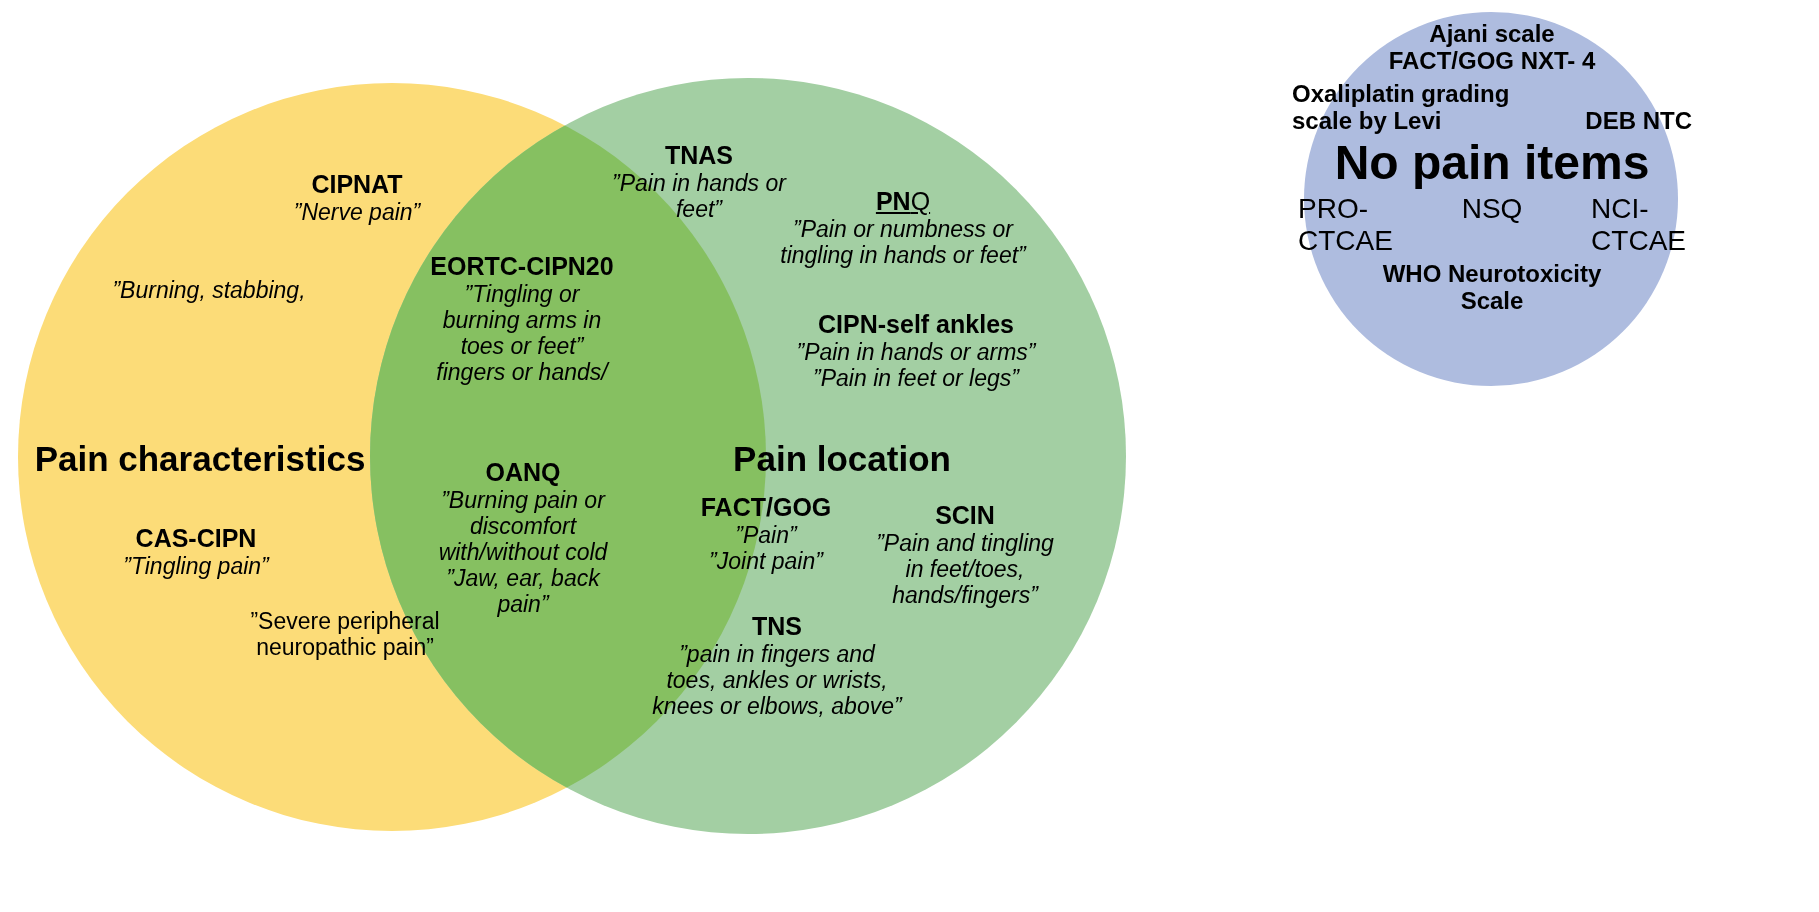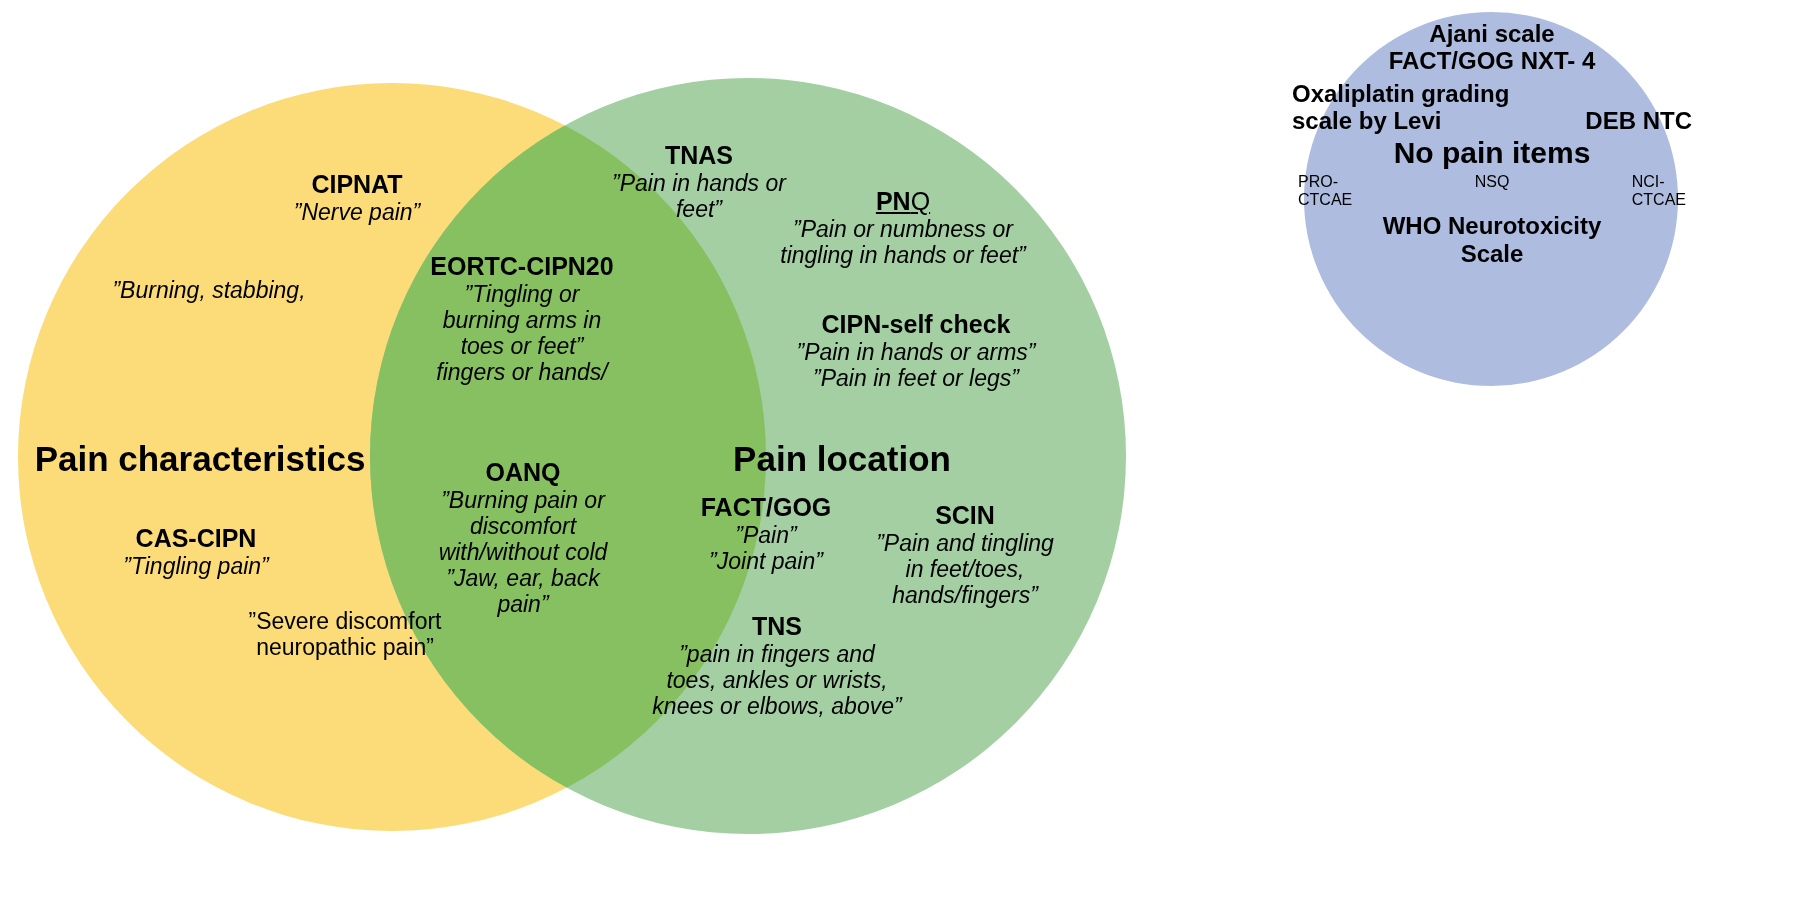--- a/index.html
+++ b/index.html
@@ -42,22 +42,22 @@
   .nm  { font-weight: bold; display: block; }
   .q   { font-style: italic; display: block; }
   .qup { font-style: normal; display: block; }
   .big { font-weight: bold; display: block; }
 
   
   .s-name  { font-size: 25px; }
   .s-quote { font-size: 23px; }
   .s-title { font-size: 35px; }
   .s-blue  { font-size: 24px; font-weight: bold; }
-  .s-bluereg { font-size: 16px; font-weight: normal; }
-  .s-bluetitle { font-size: 30px; font-weight: bold; }
+  .s-bluereg { font-size: 28px; font-weight: normal; }
+  .s-bluetitle { font-size: 48px; font-weight: bold; }
 
   
   #t-cipnat   { left: 212px; top: 170px; width: 290px; }
   #t-icpnq    { left: 44px;  top: 277px; width: 330px; }
   #t-painchar { left: 0px;   top: 439px; width: 400px; }
   #t-cascipn  { left: 52px;  top: 524px; width: 288px; }
   #t-ecog     { left: 184px; top: 608px; width: 322px; }
 
   #t-eortc    { left: 398px; top: 252px; width: 248px; }
   #t-oanq     { left: 398px; top: 458px; width: 250px; }
@@ -102,21 +102,21 @@
   <div class="blk" id="t-painchar">
     <span class="big s-title">Pain characteristics</span>
   </div>
 
   <div class="blk" id="t-cascipn">
     <span class="nm s-name">CAS-CIPN</span>
     <span class="q s-quote">”Tingling pain”</span>
   </div>
 
   <div class="blk" id="t-ecog">
-    <span class="qup s-quote">”Severe discomfort</span>
+    <span class="qup s-quote">”Severe peripheral</span>
     <span class="qup s-quote">neuropathic pain”</span>
   </div>
 
   <div class="blk" id="t-eortc">
     <span class="nm s-name">EORTC-CIPN20</span>
     <span class="q s-quote">”Tingling or</span>
     <span class="q s-quote">burning arms in</span>
     <span class="q s-quote">toes or feet”</span>
     <span class="q s-quote">fingers or hands/</span>
   </div>
@@ -138,21 +138,21 @@
 
   <div class="blk" id="t-pnq">
     <span class="s-name" style="display:block;text-decoration:underline;">
       <b>PN</b><span>Q</span>
     </span>
     <span class="q s-quote">”Pain or numbness or</span>
     <span class="q s-quote">tingling in hands or feet”</span>
   </div>
 
   <div class="blk" id="t-cipnself">
-    <span class="nm s-name">CIPN-self check</span>
+    <span class="nm s-name">CIPN-self ankles</span>
     <span class="q s-quote">”Pain in hands or arms”</span>
     <span class="q s-quote">”Pain in feet or legs”</span>
   </div>
 
   <div class="blk" id="t-painloc">
     <span class="big s-title">Pain location</span>
   </div>
 
   <div class="blk" id="t-factgog">
     <span class="nm s-name">FACT/GOG</span>

